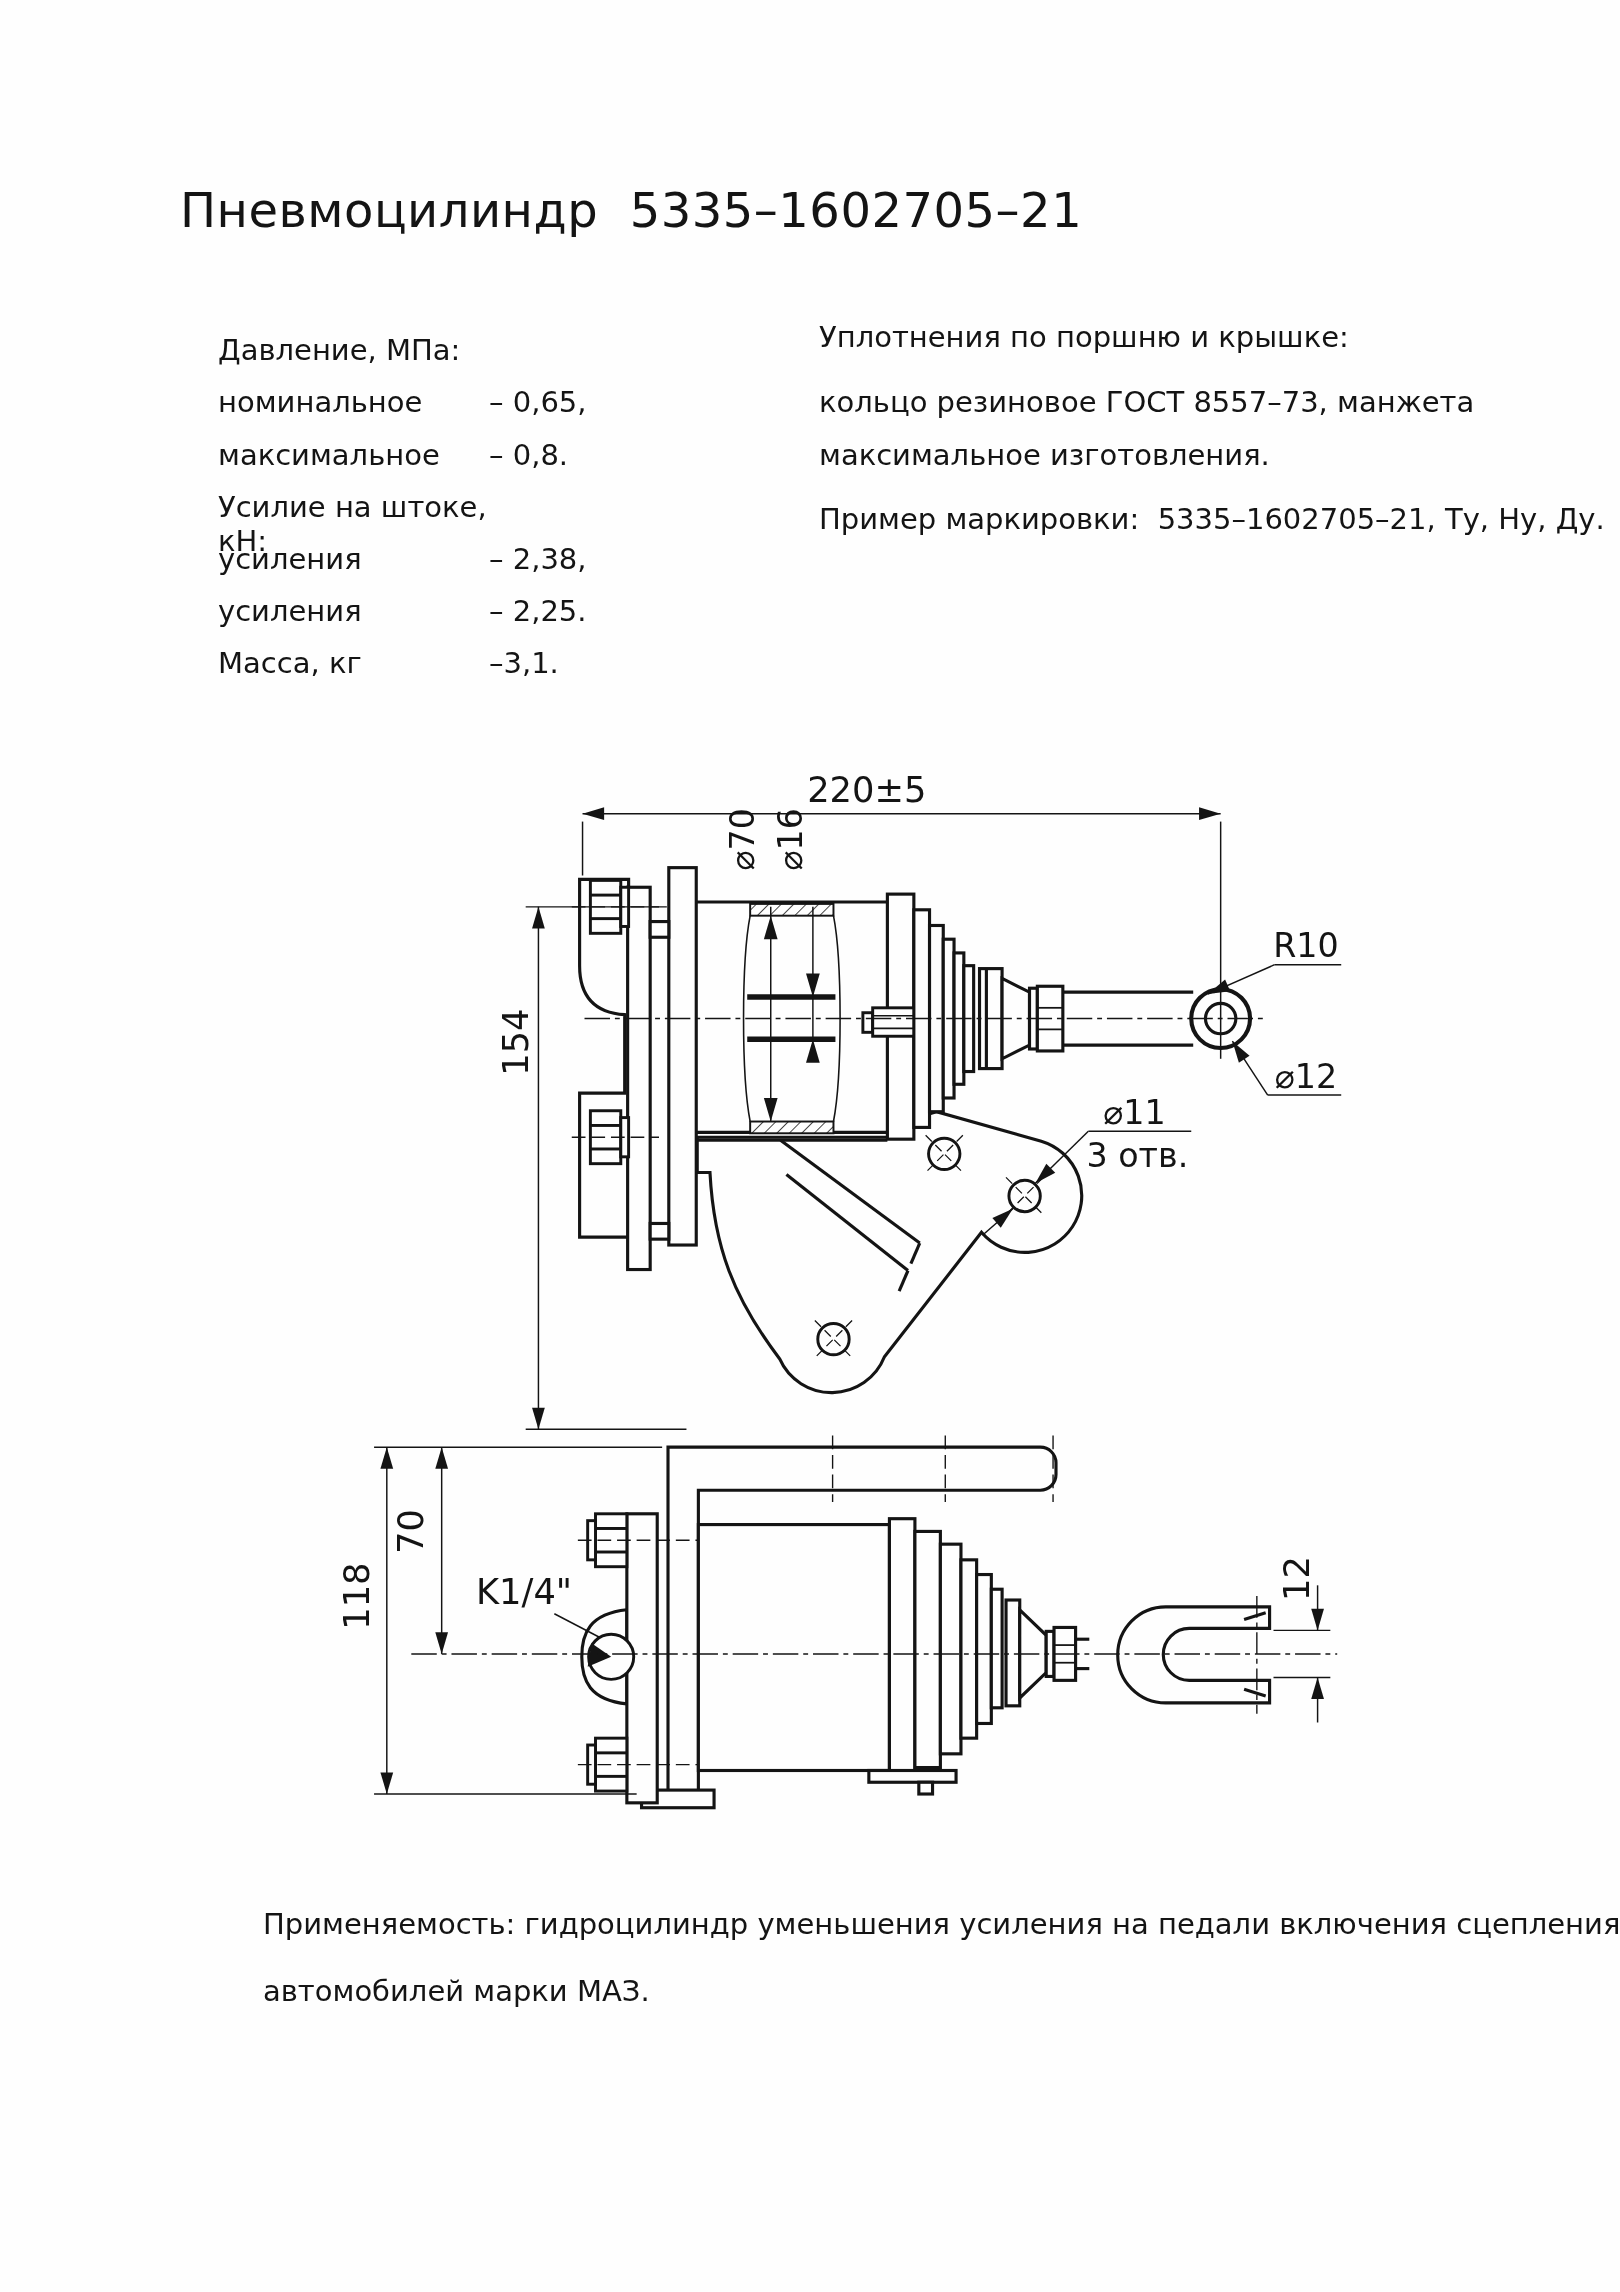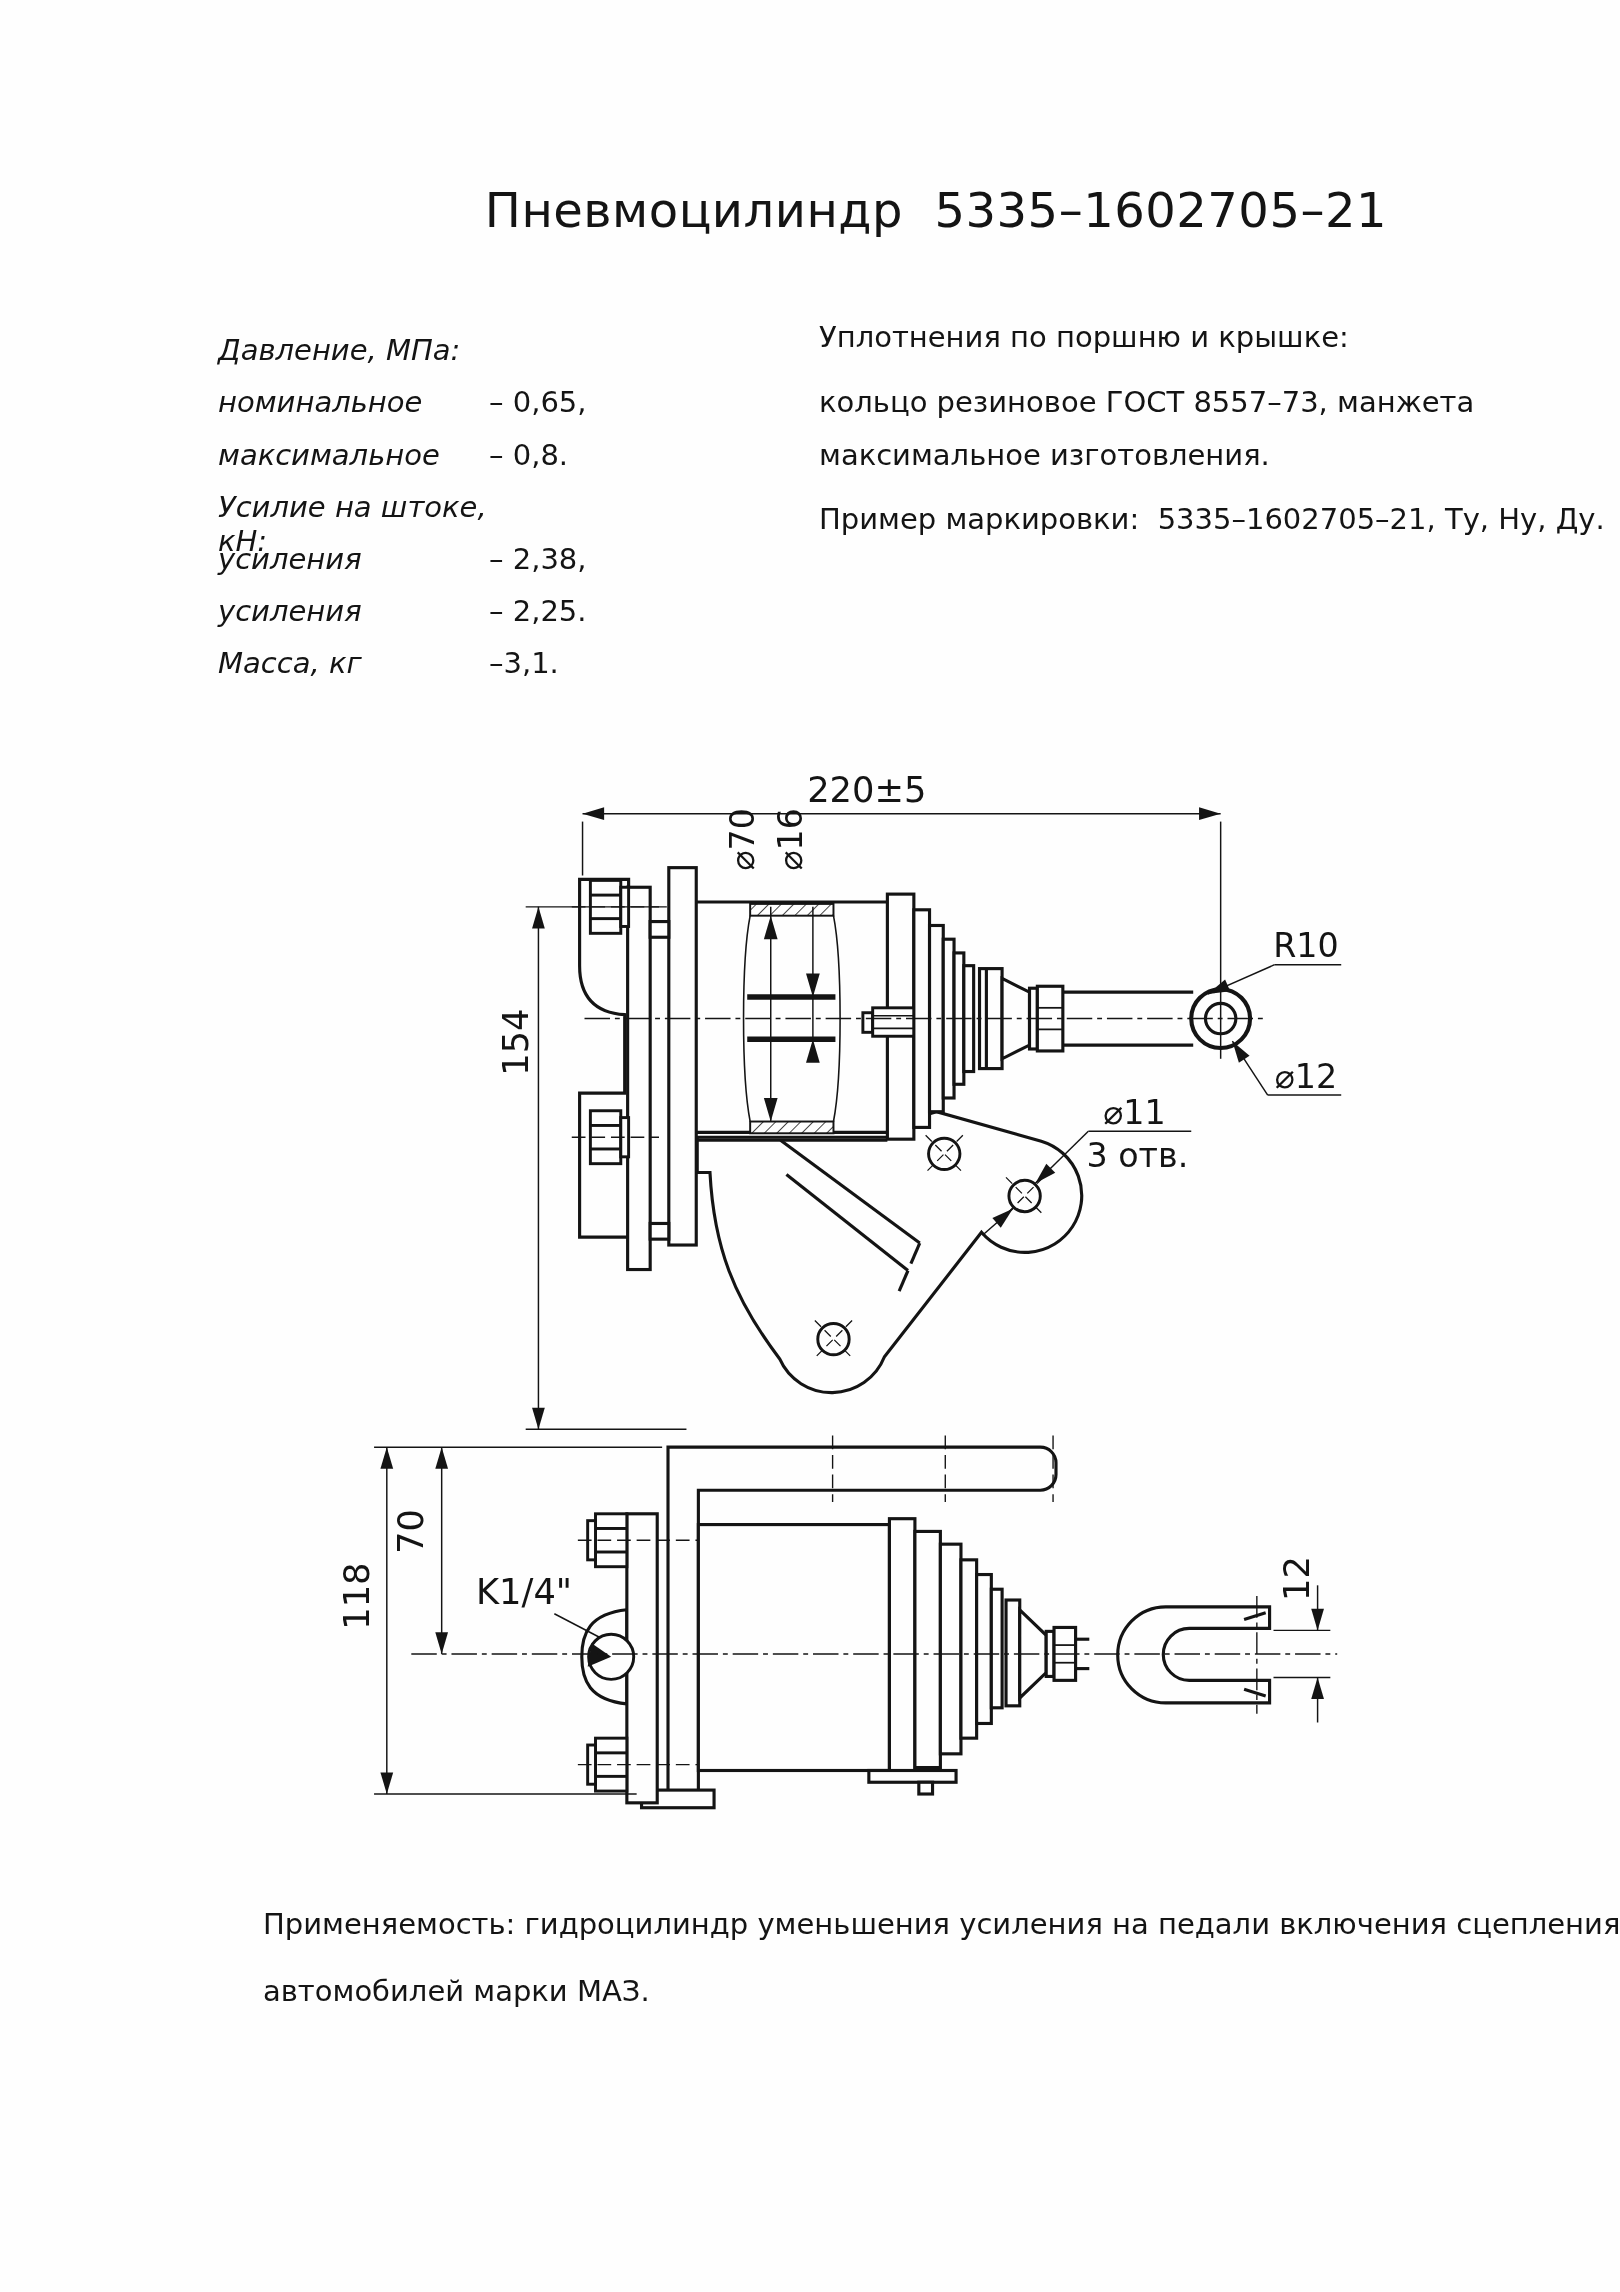--- a/index.html
+++ b/index.html
@@ -1,23 +1,23 @@
 <!DOCTYPE html>
 <html><head>
 <meta charset="utf-8">
 <style>
   html,body{margin:0;padding:0;background:#888;}
   #page{
     position:relative;width:1620px;height:2293px;background:#fefefe;
     font-family:"DejaVu Sans", sans-serif;color:#141414;overflow:hidden;
   }
   .t{position:absolute;white-space:pre;}
-  #title{left:172px;top:182px;width:1215px;text-align:right;font-size:48px;letter-spacing:0.5px;}
+  #title{left:180px;top:182px;width:1215px;text-align:left;font-size:48px;letter-spacing:0.5px;}
   .specrow{position:absolute;left:218px;width:510px;height:52px;font-size:29px;display:flex;}
-  .specrow .lab{width:271px;flex:none;font-style:italic;}
+  .specrow .lab{width:271px;flex:none;}
   .specR{left:819px;font-size:29px;}
   .foot{left:263px;font-size:29px;text-align:center;}
   svg{position:absolute;}
   svg text{font-family:"DejaVu Sans", sans-serif;fill:#141414;}
   .dimtxt{font-size:36px;}
   .dimtxt2{font-size:34px;}
 </style>
 </head>
 <body>
 

